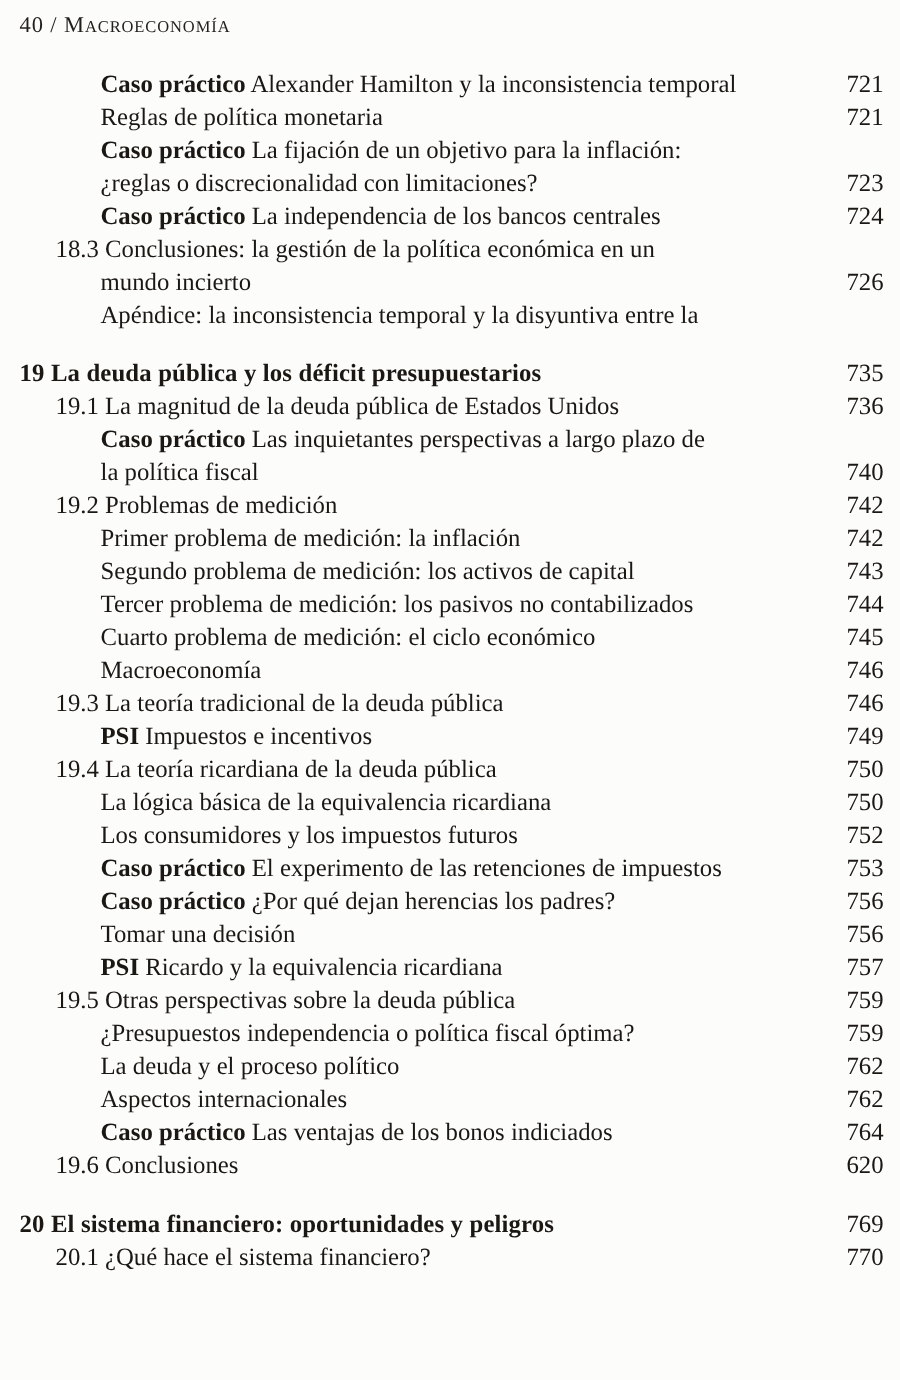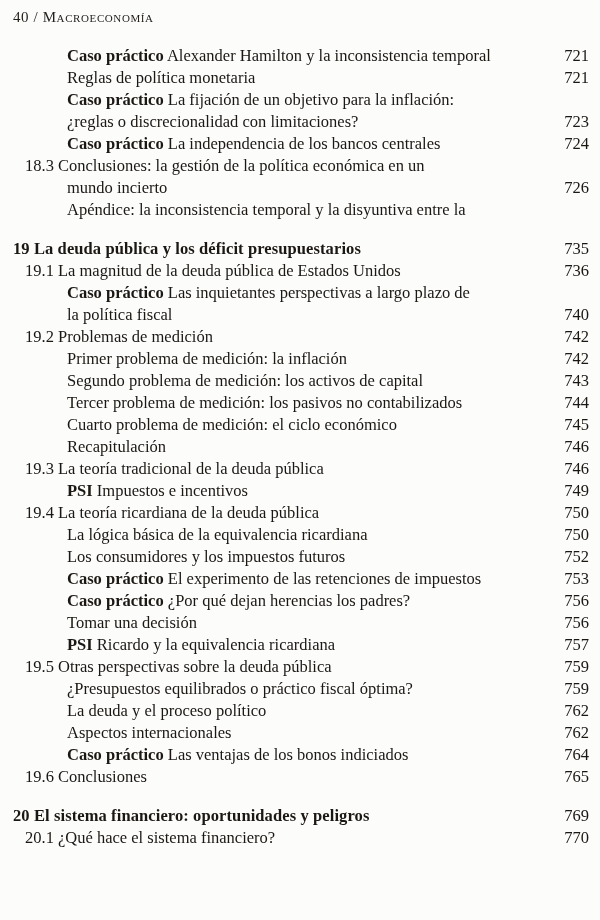--- a/index.html
+++ b/index.html
@@ -51,21 +51,21 @@
     flex: 1 1 auto;
     white-space: nowrap;
     overflow: hidden;
   }
   .level-chapter .toc-text {
     padding-left: 13px;
     font-weight: bold;
     letter-spacing: 0.1px;
   }
   .level-section .toc-text {
-    padding-left: 25px;
+    padding-left: 37px;
   }
   .level-sub .toc-text {
     padding-left: 67px;
   }
   .toc-page {
     flex: 0 0 auto;
     min-width: 34px;
     text-align: right;
     white-space: nowrap;
   }
@@ -141,21 +141,21 @@
       </div>
       <div class="toc-row level-sub">
         <div class="toc-text"><span class="seg">Tercer problema de medición: los pasivos no contabilizados</span></div>
         <span class="toc-page">744</span>
       </div>
       <div class="toc-row level-sub">
         <div class="toc-text"><span class="seg">Cuarto problema de medición: el ciclo económico</span></div>
         <span class="toc-page">745</span>
       </div>
       <div class="toc-row level-sub">
-        <div class="toc-text"><span class="seg">Recapitulación</span></div>
+        <div class="toc-text"><span class="seg">Macroeconomía</span></div>
         <span class="toc-page">746</span>
       </div>
       <div class="toc-row level-section">
         <div class="toc-text"><span class="seg">19.3 La teoría tradicional de la deuda pública</span></div>
         <span class="toc-page">746</span>
       </div>
       <div class="toc-row level-sub">
         <div class="toc-text"><span class="seg seg-bold">PSI</span><span class="seg"> Impuestos e incentivos</span></div>
         <span class="toc-page">749</span>
       </div>
@@ -185,38 +185,38 @@
       </div>
       <div class="toc-row level-sub">
         <div class="toc-text"><span class="seg seg-bold">PSI</span><span class="seg"> Ricardo y la equivalencia ricardiana</span></div>
         <span class="toc-page">757</span>
       </div>
       <div class="toc-row level-section">
         <div class="toc-text"><span class="seg">19.5 Otras perspectivas sobre la deuda pública</span></div>
         <span class="toc-page">759</span>
       </div>
       <div class="toc-row level-sub">
-        <div class="toc-text"><span class="seg">¿Presupuestos equilibrados o práctico fiscal óptima?</span></div>
+        <div class="toc-text"><span class="seg">¿Presupuestos independencia o política fiscal óptima?</span></div>
         <span class="toc-page">759</span>
       </div>
       <div class="toc-row level-sub">
         <div class="toc-text"><span class="seg">La deuda y el proceso político</span></div>
         <span class="toc-page">762</span>
       </div>
       <div class="toc-row level-sub">
         <div class="toc-text"><span class="seg">Aspectos internacionales</span></div>
         <span class="toc-page">762</span>
       </div>
       <div class="toc-row level-sub">
         <div class="toc-text"><span class="seg seg-bold">Caso práctico</span><span class="seg"> Las ventajas de los bonos indiciados</span></div>
         <span class="toc-page">764</span>
       </div>
       <div class="toc-row level-section">
         <div class="toc-text"><span class="seg">19.6 Conclusiones</span></div>
-        <span class="toc-page">765</span>
+        <span class="toc-page">620</span>
       </div>
       <div class="toc-row level-chapter gap-before">
         <div class="toc-text"><span class="seg seg-bold">20 El sistema financiero: oportunidades y peligros</span></div>
         <span class="toc-page">769</span>
       </div>
       <div class="toc-row level-section">
         <div class="toc-text"><span class="seg">20.1 ¿Qué hace el sistema financiero?</span></div>
         <span class="toc-page">770</span>
       </div>
     </div>

